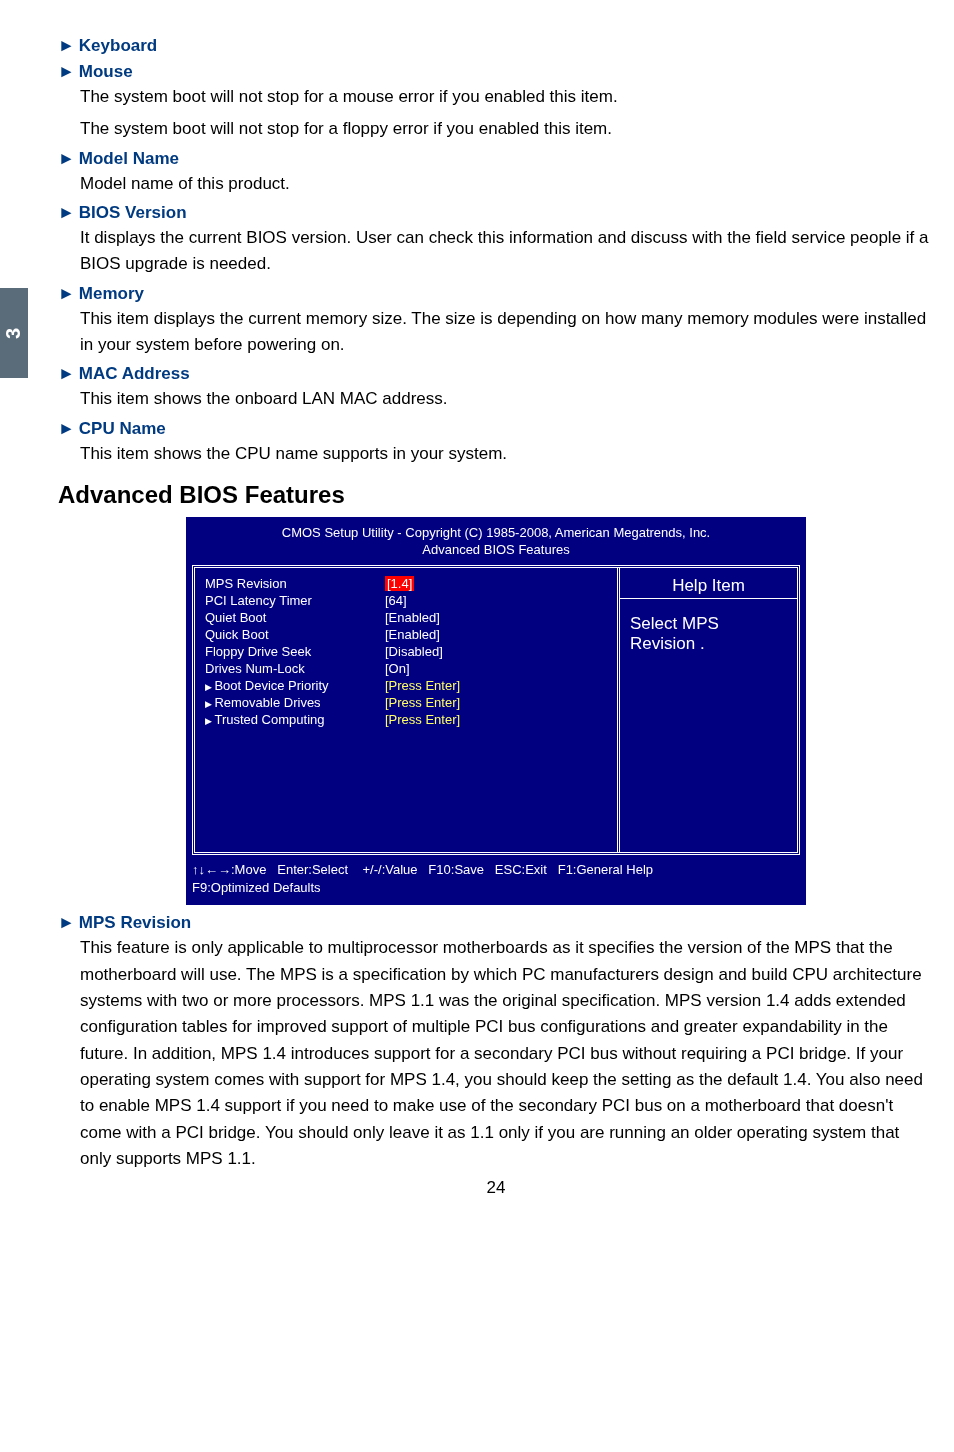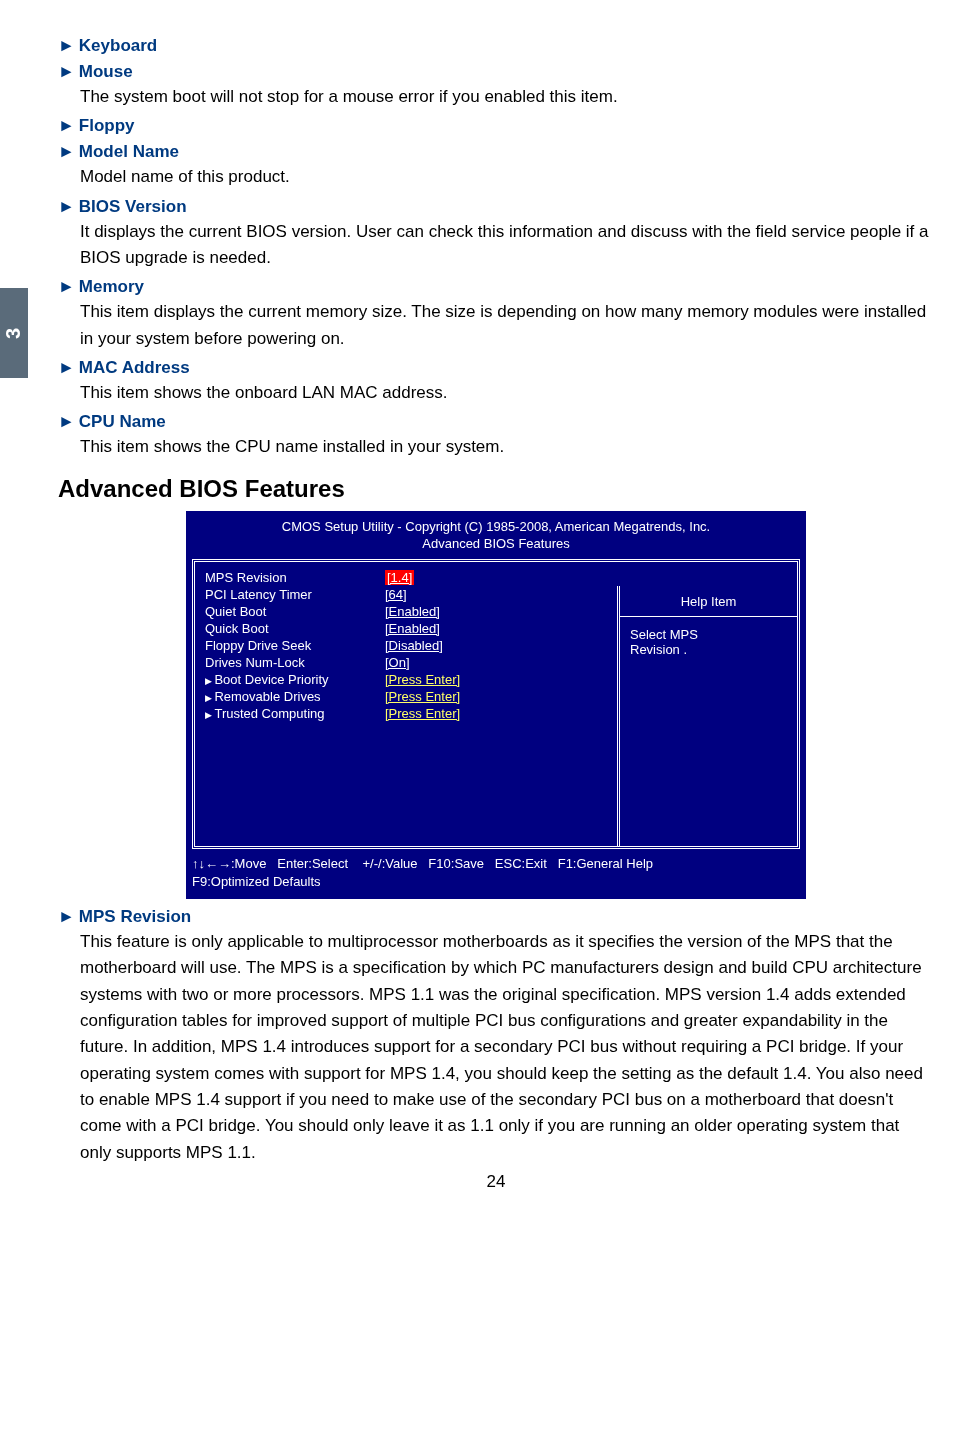--- a/index.html
+++ b/index.html
@@ -77,30 +77,29 @@
     flex: 1;
     padding: 8px 10px;
     display: grid;
     grid-template-columns: 180px 1fr;
     align-content: start;
     row-gap: 2px;
     font-size: 13px;
   }
   .bios-left .label { color: #ffffff; }
   .bios-left .label.sub::before { content: "▶ "; font-size: 9px; }
-  .bios-left .val { color: #ffffff; text-decoration: underline; }
+  .bios-left .val { color: #ffffff; }
   .bios-left .val.yellow { color: #ffff66; }
   .bios-left .val.highlight { background: #ff0000; color: #ffffff; padding: 0 2px; display:inline-block;}
   .bios-right {
     width: 180px;
     border-left: 3px double #ffffff;
     padding: 8px 10px;
-    font-size: 13px;
+    font-size: 17px;
     position: relative;
-    margin-top: 24px;
   }
   .help-title { text-align: center; color: #fff; margin-bottom: 8px; }
   .help-divider { border-top: 1px solid #fff; margin-bottom: 6px; position: absolute; left:0; right:0; top:30px; }
   .help-body { margin-top: 18px; }
   .bios-footer {
     padding: 6px 0 2px 0;
     font-size: 13px;
     line-height: 1.4;
   }
   .page-num {
@@ -114,31 +113,31 @@
 
 <div class="page">
   <div class="side-tab">
       <span>3</span>
     </div>
 
   <div id="items-top">
       <div class="item-header"><span class="arrow">►</span><span>Keyboard</span></div>
       <div class="item-header"><span class="arrow">►</span><span>Mouse</span></div>
       <div class="item-desc">The system boot will not stop for a mouse error if you enabled this item.</div>
-      <div class="item-header"><span class="arrow">►</span><span>Floppy</span></div>
+      <div class="item-desc">The system boot will not stop for a floppy error if you enabled this item.</div>
       <div class="item-header"><span class="arrow">►</span><span>Model Name</span></div>
       <div class="item-desc">Model name of this product.</div>
       <div class="item-header"><span class="arrow">►</span><span>BIOS Version</span></div>
       <div class="item-desc">It displays the current BIOS version. User can check this information and discuss with the field service people if a BIOS upgrade is needed.</div>
       <div class="item-header"><span class="arrow">►</span><span>Memory</span></div>
       <div class="item-desc">This item displays the current memory size. The size is depending on how many memory modules were installed in your system before powering on.</div>
       <div class="item-header"><span class="arrow">►</span><span>MAC Address</span></div>
       <div class="item-desc">This item shows the onboard LAN MAC address.</div>
       <div class="item-header"><span class="arrow">►</span><span>CPU Name</span></div>
-      <div class="item-desc">This item shows the CPU name installed in your system.</div>
+      <div class="item-desc">This item shows the CPU name supports in your system.</div>
     </div>
 
   <div class="section-title">Advanced BIOS Features</div>
 
   <div class="bios-box">
     <div class="bios-title">
       <div>CMOS Setup Utility - Copyright (C) 1985-2008, American Megatrends, Inc.</div>
       <div>Advanced BIOS Features</div>
     </div>
     <div class="bios-content">

